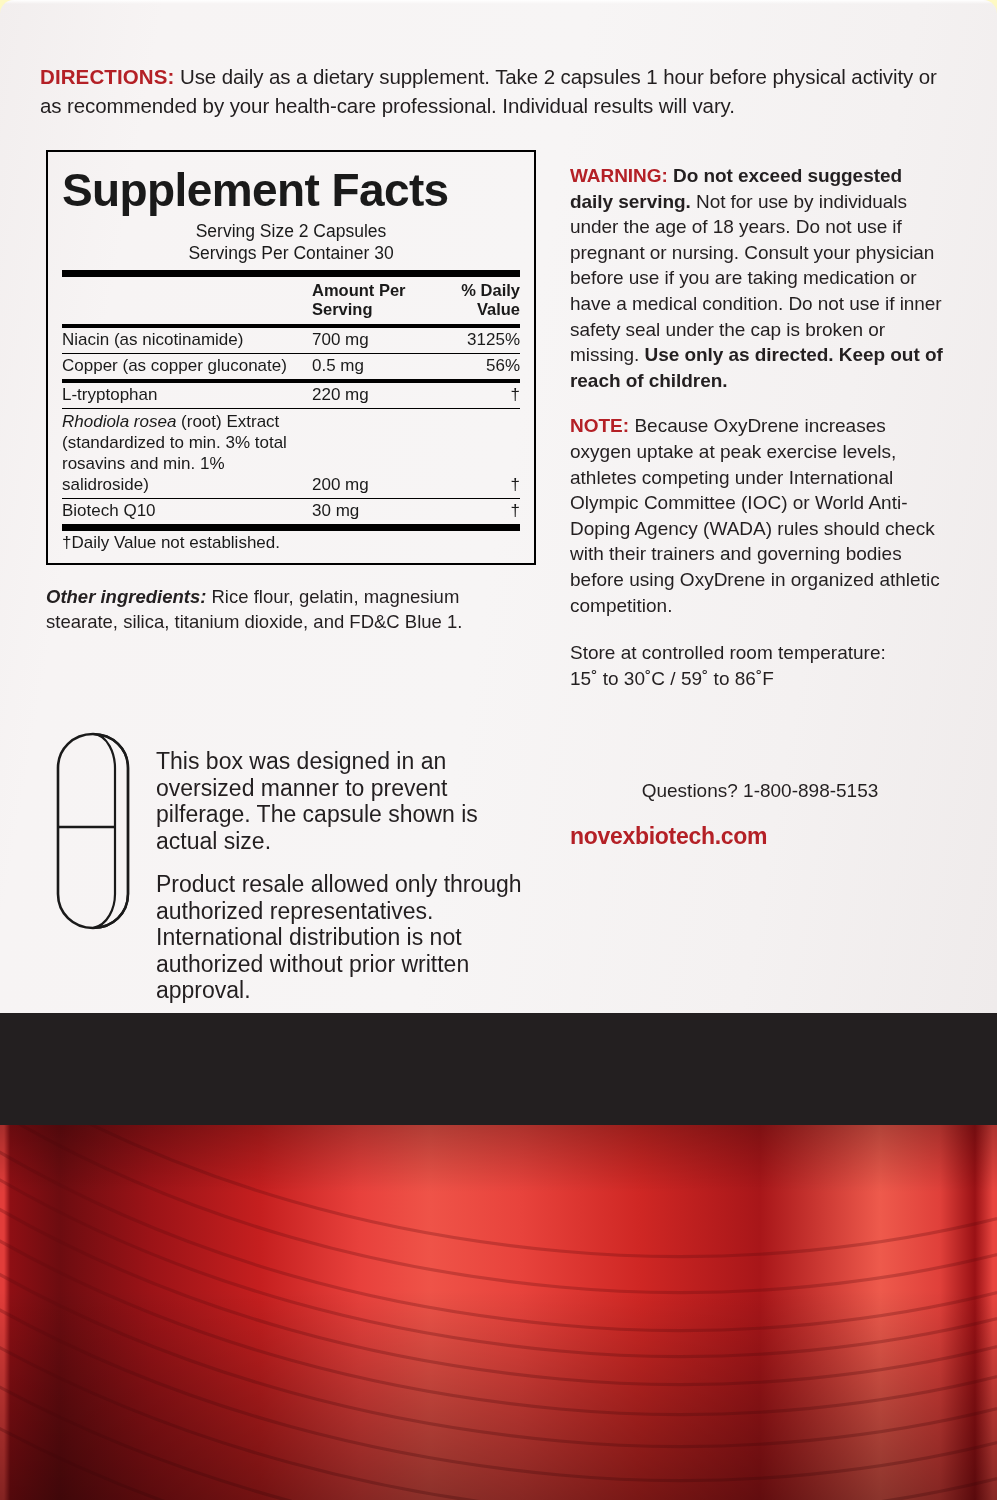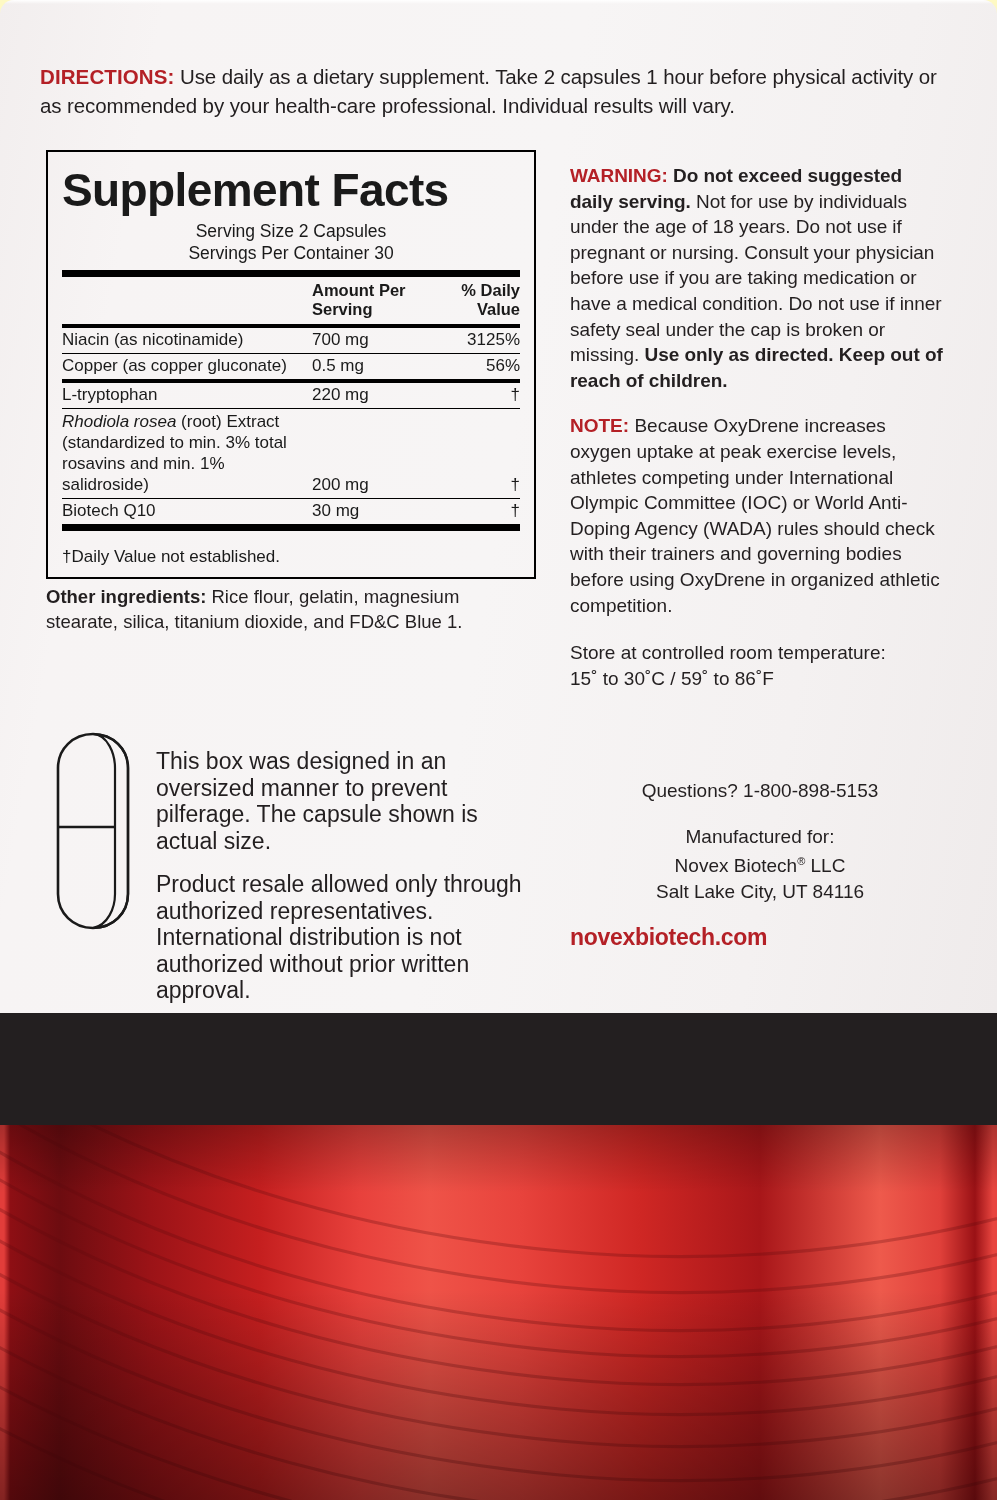--- a/index.html
+++ b/index.html
@@ -95,34 +95,34 @@
     font-weight: bold;
     font-size: 16.5px;
     line-height: 19px;
     text-align: right;
     padding: 4px 0 5px 0;
   }
   .hdr td.amt { padding-right: 20px; }
   .sf-foot {
     font-size: 17px;
     color: #1a1a1a;
-    padding-top: 16px;
+    padding-top: 2px;
   }
   .ital { font-style: italic; }
   .multi { line-height: 21px; }
 
   .other-ing {
     position: absolute;
     left: 46px; top: 584px;
     width: 480px;
     font-size: 18.5px;
     line-height: 25px;
     color: #231f20;
   }
-  .other-ing b { font-weight: bold; }
+  .other-ing b { font-weight: bold; font-style: italic; }
 
   
   .capsule {
     position: absolute;
     left: 56px; top: 732px;
     width: 74px; height: 198px;
   }
   .capsule svg { display: block; }
 
   .cap-note {
@@ -329,25 +329,20 @@
       <div class="note"><span class="lbl">NOTE:</span><span> Because OxyDrene increases oxygen uptake at peak exercise levels, athletes competing under International Olympic Committee (IOC) or World Anti-Doping Agency (WADA) rules should check with their trainers and governing bodies before using OxyDrene in organized athletic competition.</span></div>
 
       <div class="store">
         <div>Store at controlled room temperature:</div>
         <div>15˚ to 30˚C / 59˚ to 86˚F</div>
       </div>
     </div>
 
     <div class="contact">
       <div class="blk">Questions? 1-800-898-5153</div>
-      <div class="blk">
-        <div>Manufactured for:</div>
-        <div><span>Novex Biotech</span><sup>®</sup><span> LLC</span></div>
-        <div>Salt Lake City, UT 84116</div>
-      </div>
       <div class="site">novexbiotech.com</div>
     </div>
 
   </div>
 
   <div class="black-bar">
     
   </div>
 
   <div class="red-panel">

